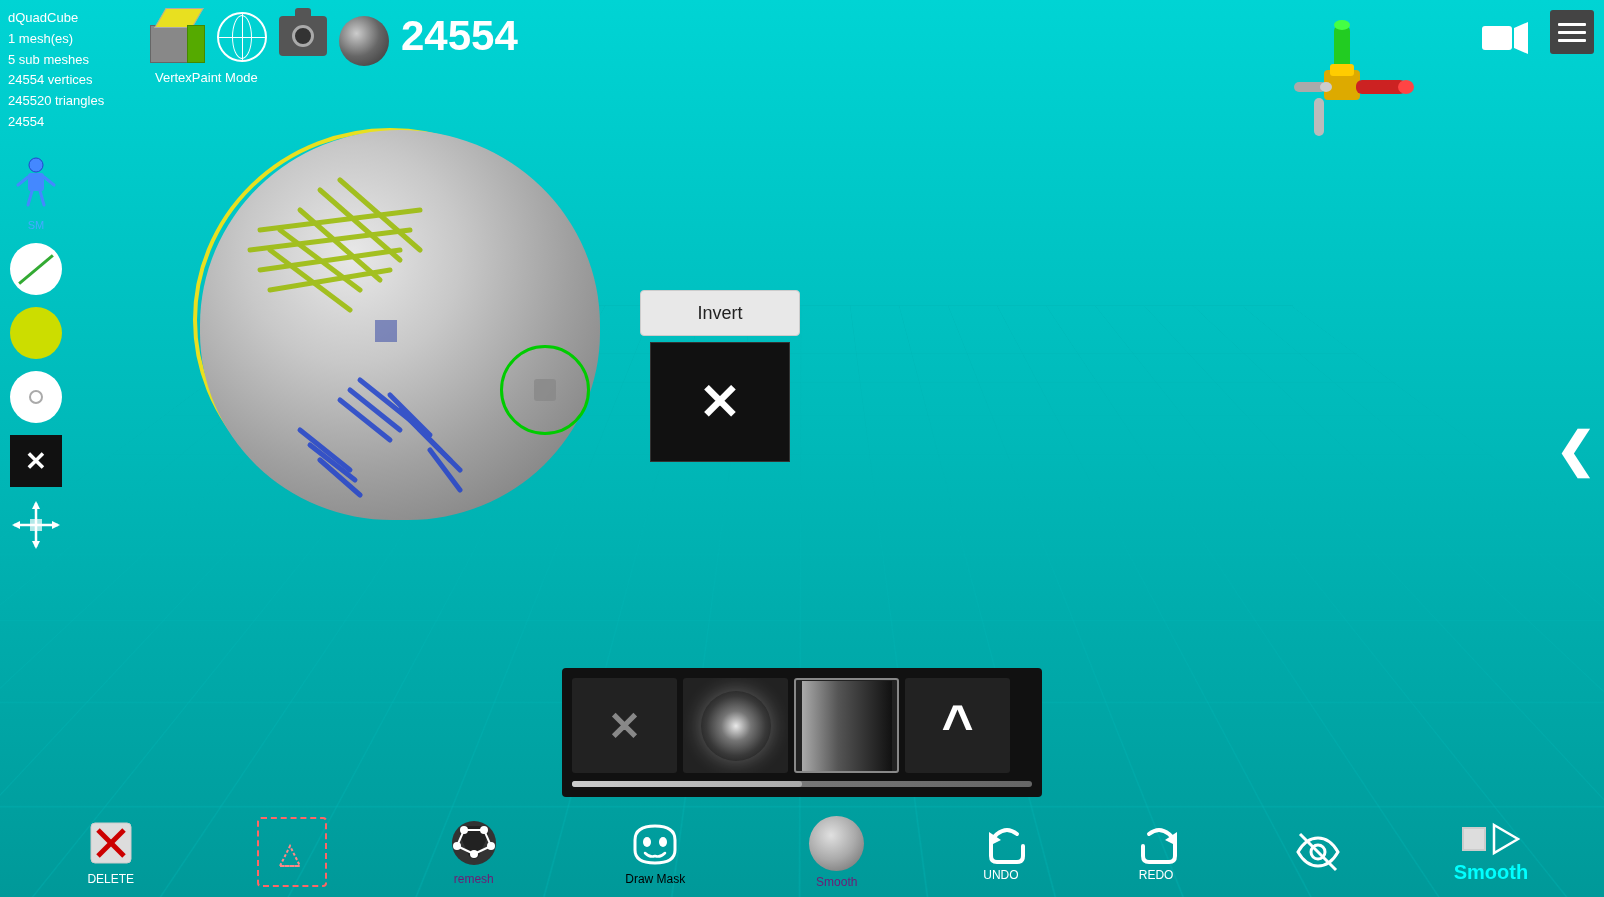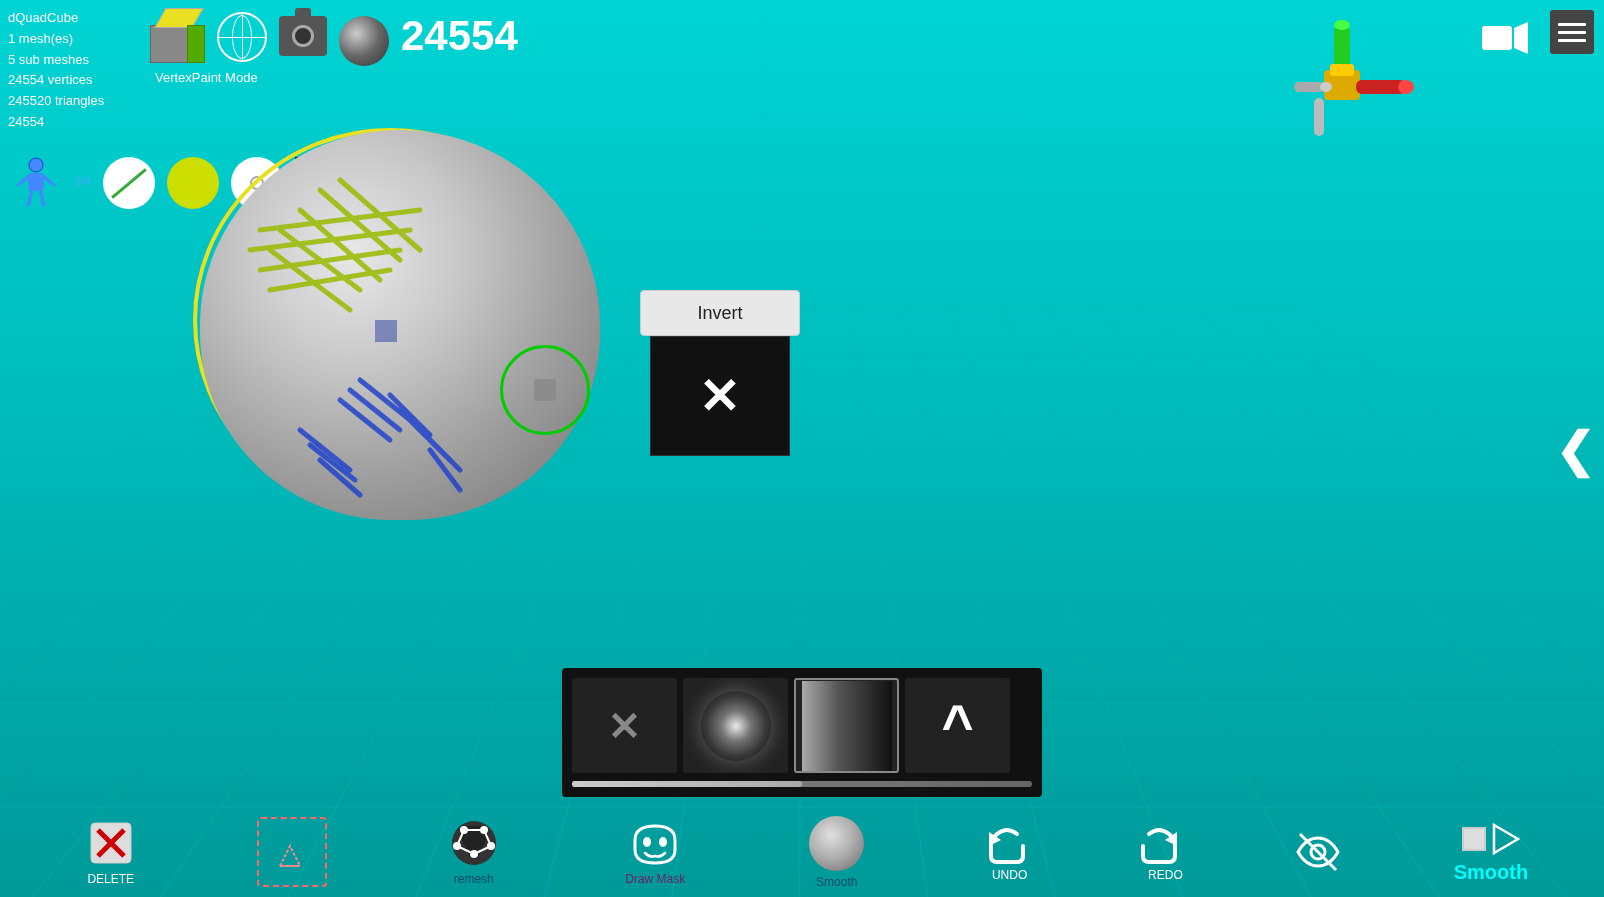--- a/index.html
+++ b/index.html
@@ -201,20 +201,21 @@
       background: white;
       border-radius: 1px;
     }
 
     
     .left-sidebar {
       position: absolute;
       left: 10px;
       top: 155px;
       display: flex;
+      flex-direction: column;
       gap: 12px;
       align-items: center;
     }
 
     .slash-icon {
       width: 52px;
       height: 52px;
       border-radius: 50%;
       background: white;
       position: relative;
@@ -291,20 +292,21 @@
     }
 
     
     .context-popup {
       position: absolute;
       top: 290px;
       left: 640px;
       display: flex;
       flex-direction: column;
       align-items: center;
+      gap: 6px;
       z-index: 100;
     }
 
     .popup-btn {
       width: 160px;
       height: 46px;
       background: #e8e8e8;
       border: 1px solid #ccc;
       border-radius: 4px;
       display: flex;
@@ -438,21 +440,21 @@
       width: 55px;
       height: 55px;
       border-radius: 50%;
       background: radial-gradient(circle at 40% 35%, #e0e0e0, #aaa, #666);
     }
 
     
     .undo-redo {
       display: flex;
       flex-direction: column;
-      align-items: flex-end;
+      align-items: flex-start;
       gap: 2px;
       cursor: pointer;
     }
 
     
     .eye-btn, .locate-btn {
       display: flex;
       flex-direction: column;
       align-items: center;
       gap: 4px;
@@ -495,24 +497,24 @@
     }
 
     .sub-label {
       font-size: 11px;
       color: #44aaff;
       text-align: center;
       margin-top: -4px;
     }
 
     .cyan-text {
-      color: #0c4a6e;
+      color: #701a75;
     }
     .cyan-light {
-      color: #701a75;
+      color: #000000;
     }
 
     .locate-text {
       font-size: 20px;
       color: #00ffff;
       font-weight: bold;
     }
 
     .locate-square {
       width: 24px;

